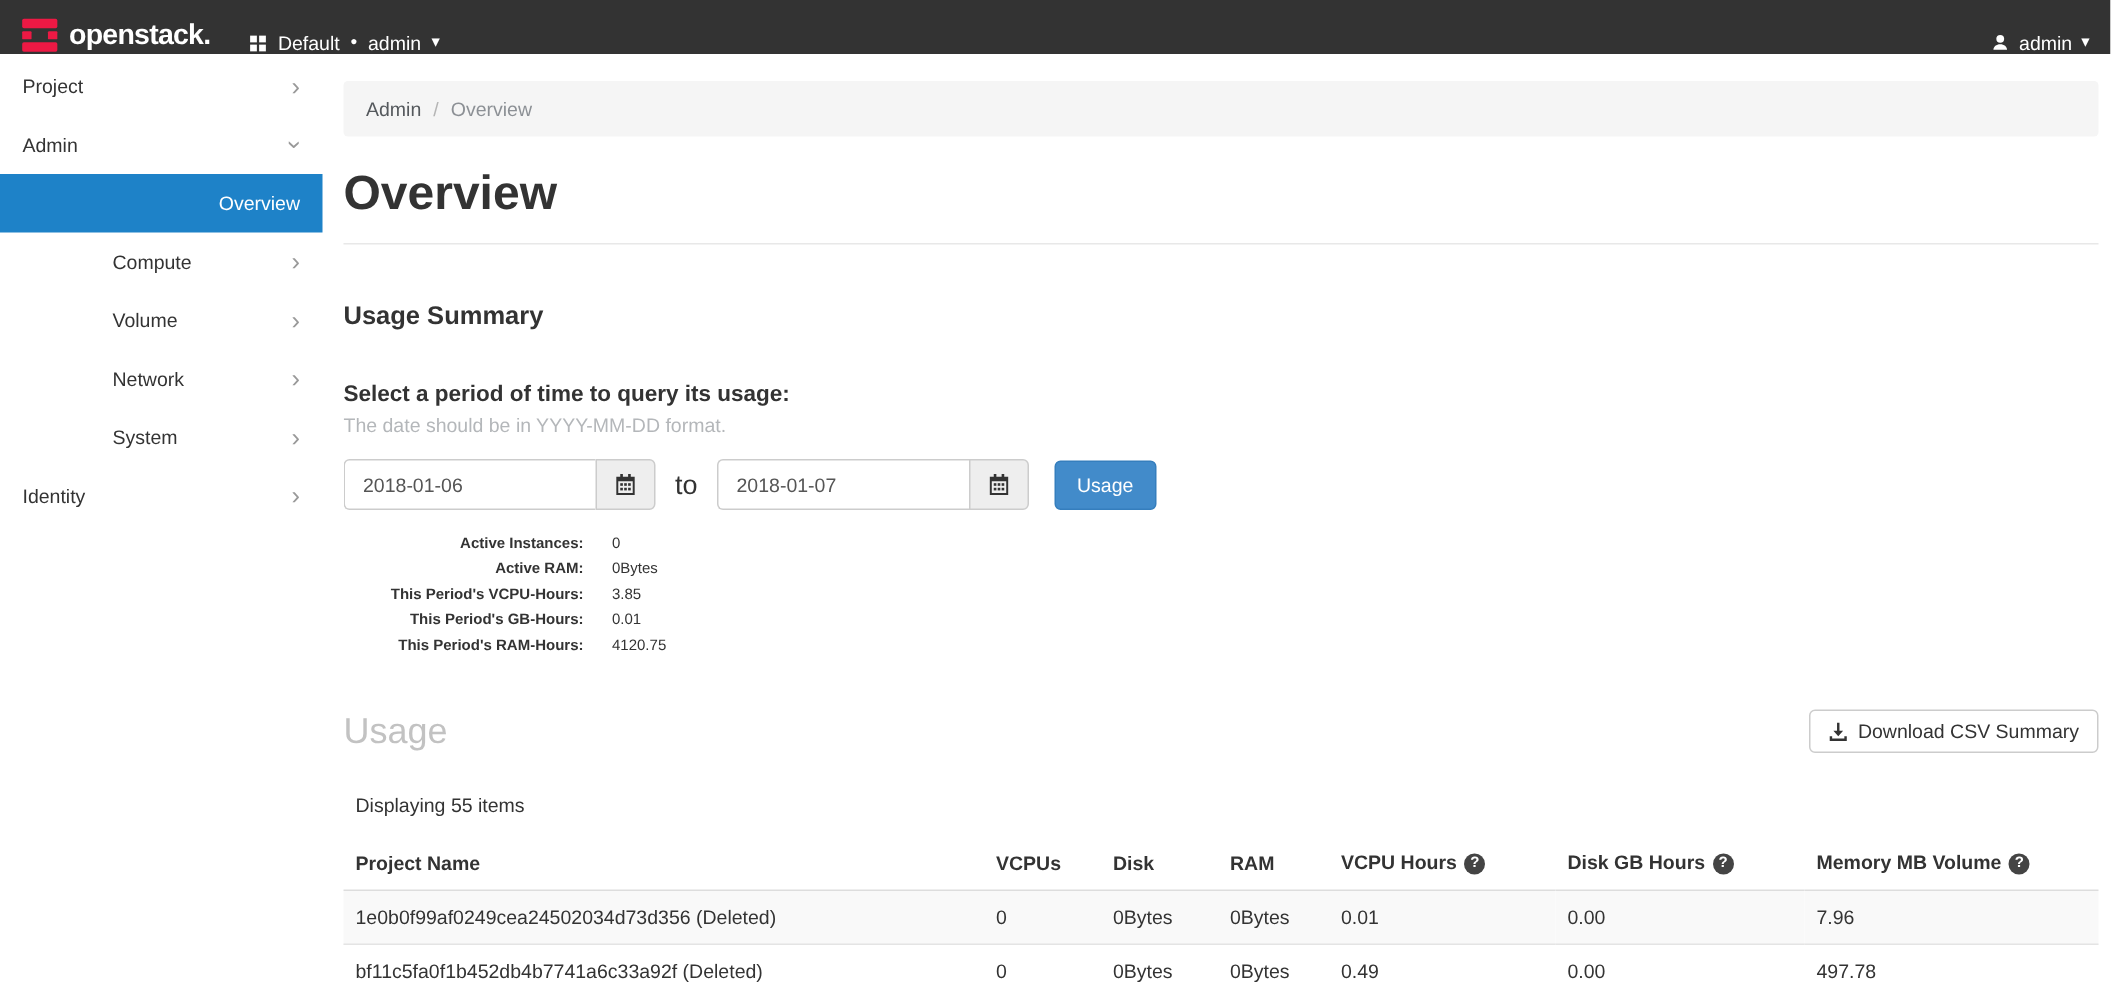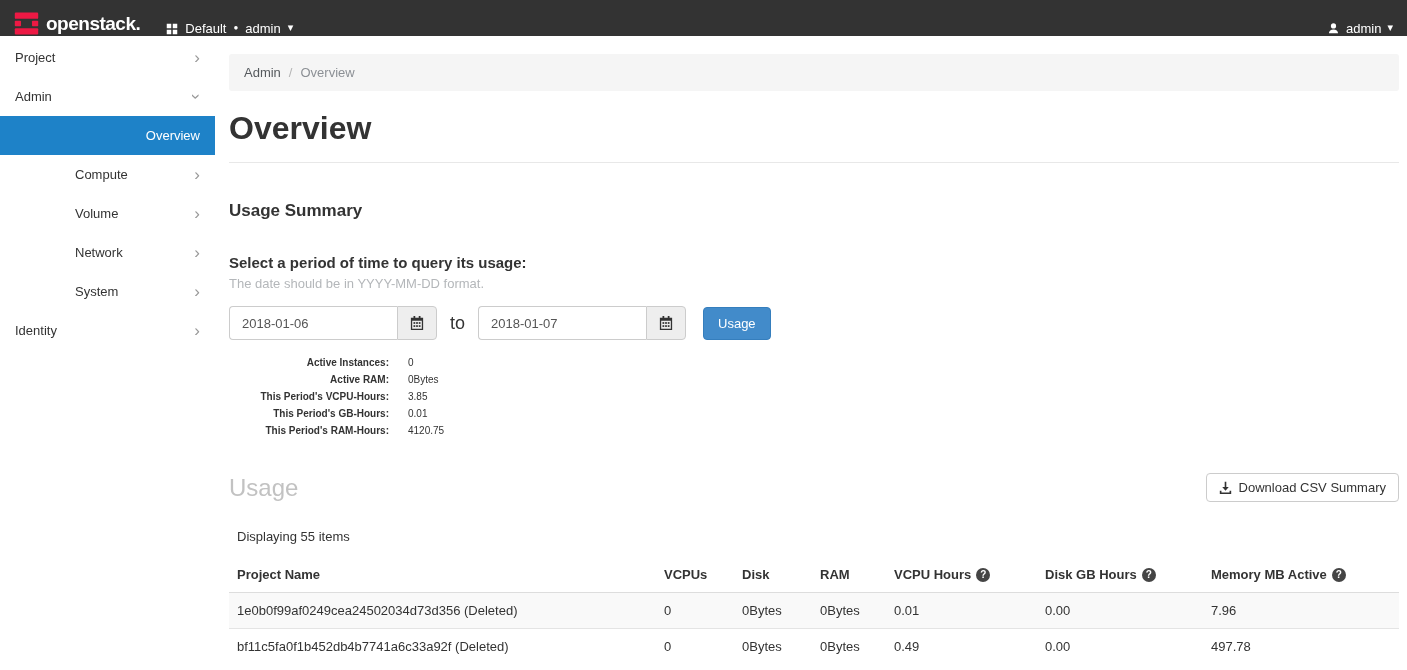--- a/index.html
+++ b/index.html
@@ -251,21 +251,21 @@
           <col>
       </colgroup>
       <thead>
         <tr>
           <th><span>Project Name</span></th>
           <th><span>VCPUs</span></th>
           <th><span>Disk</span></th>
           <th><span>RAM</span></th>
           <th><span>VCPU Hours</span><span class="help-badge">?</span></th>
           <th><span>Disk GB Hours</span><span class="help-badge">?</span></th>
-          <th><span>Memory MB Active</span><span class="help-badge">?</span></th>
+          <th><span>Memory MB Volume</span><span class="help-badge">?</span></th>
         </tr>
       </thead>
       <tbody>
         <tr>
           <td>1e0b0f99af0249cea24502034d73d356 (Deleted)</td>
           <td>0</td>
           <td>0Bytes</td>
           <td>0Bytes</td>
           <td>0.01</td>
           <td>0.00</td>

